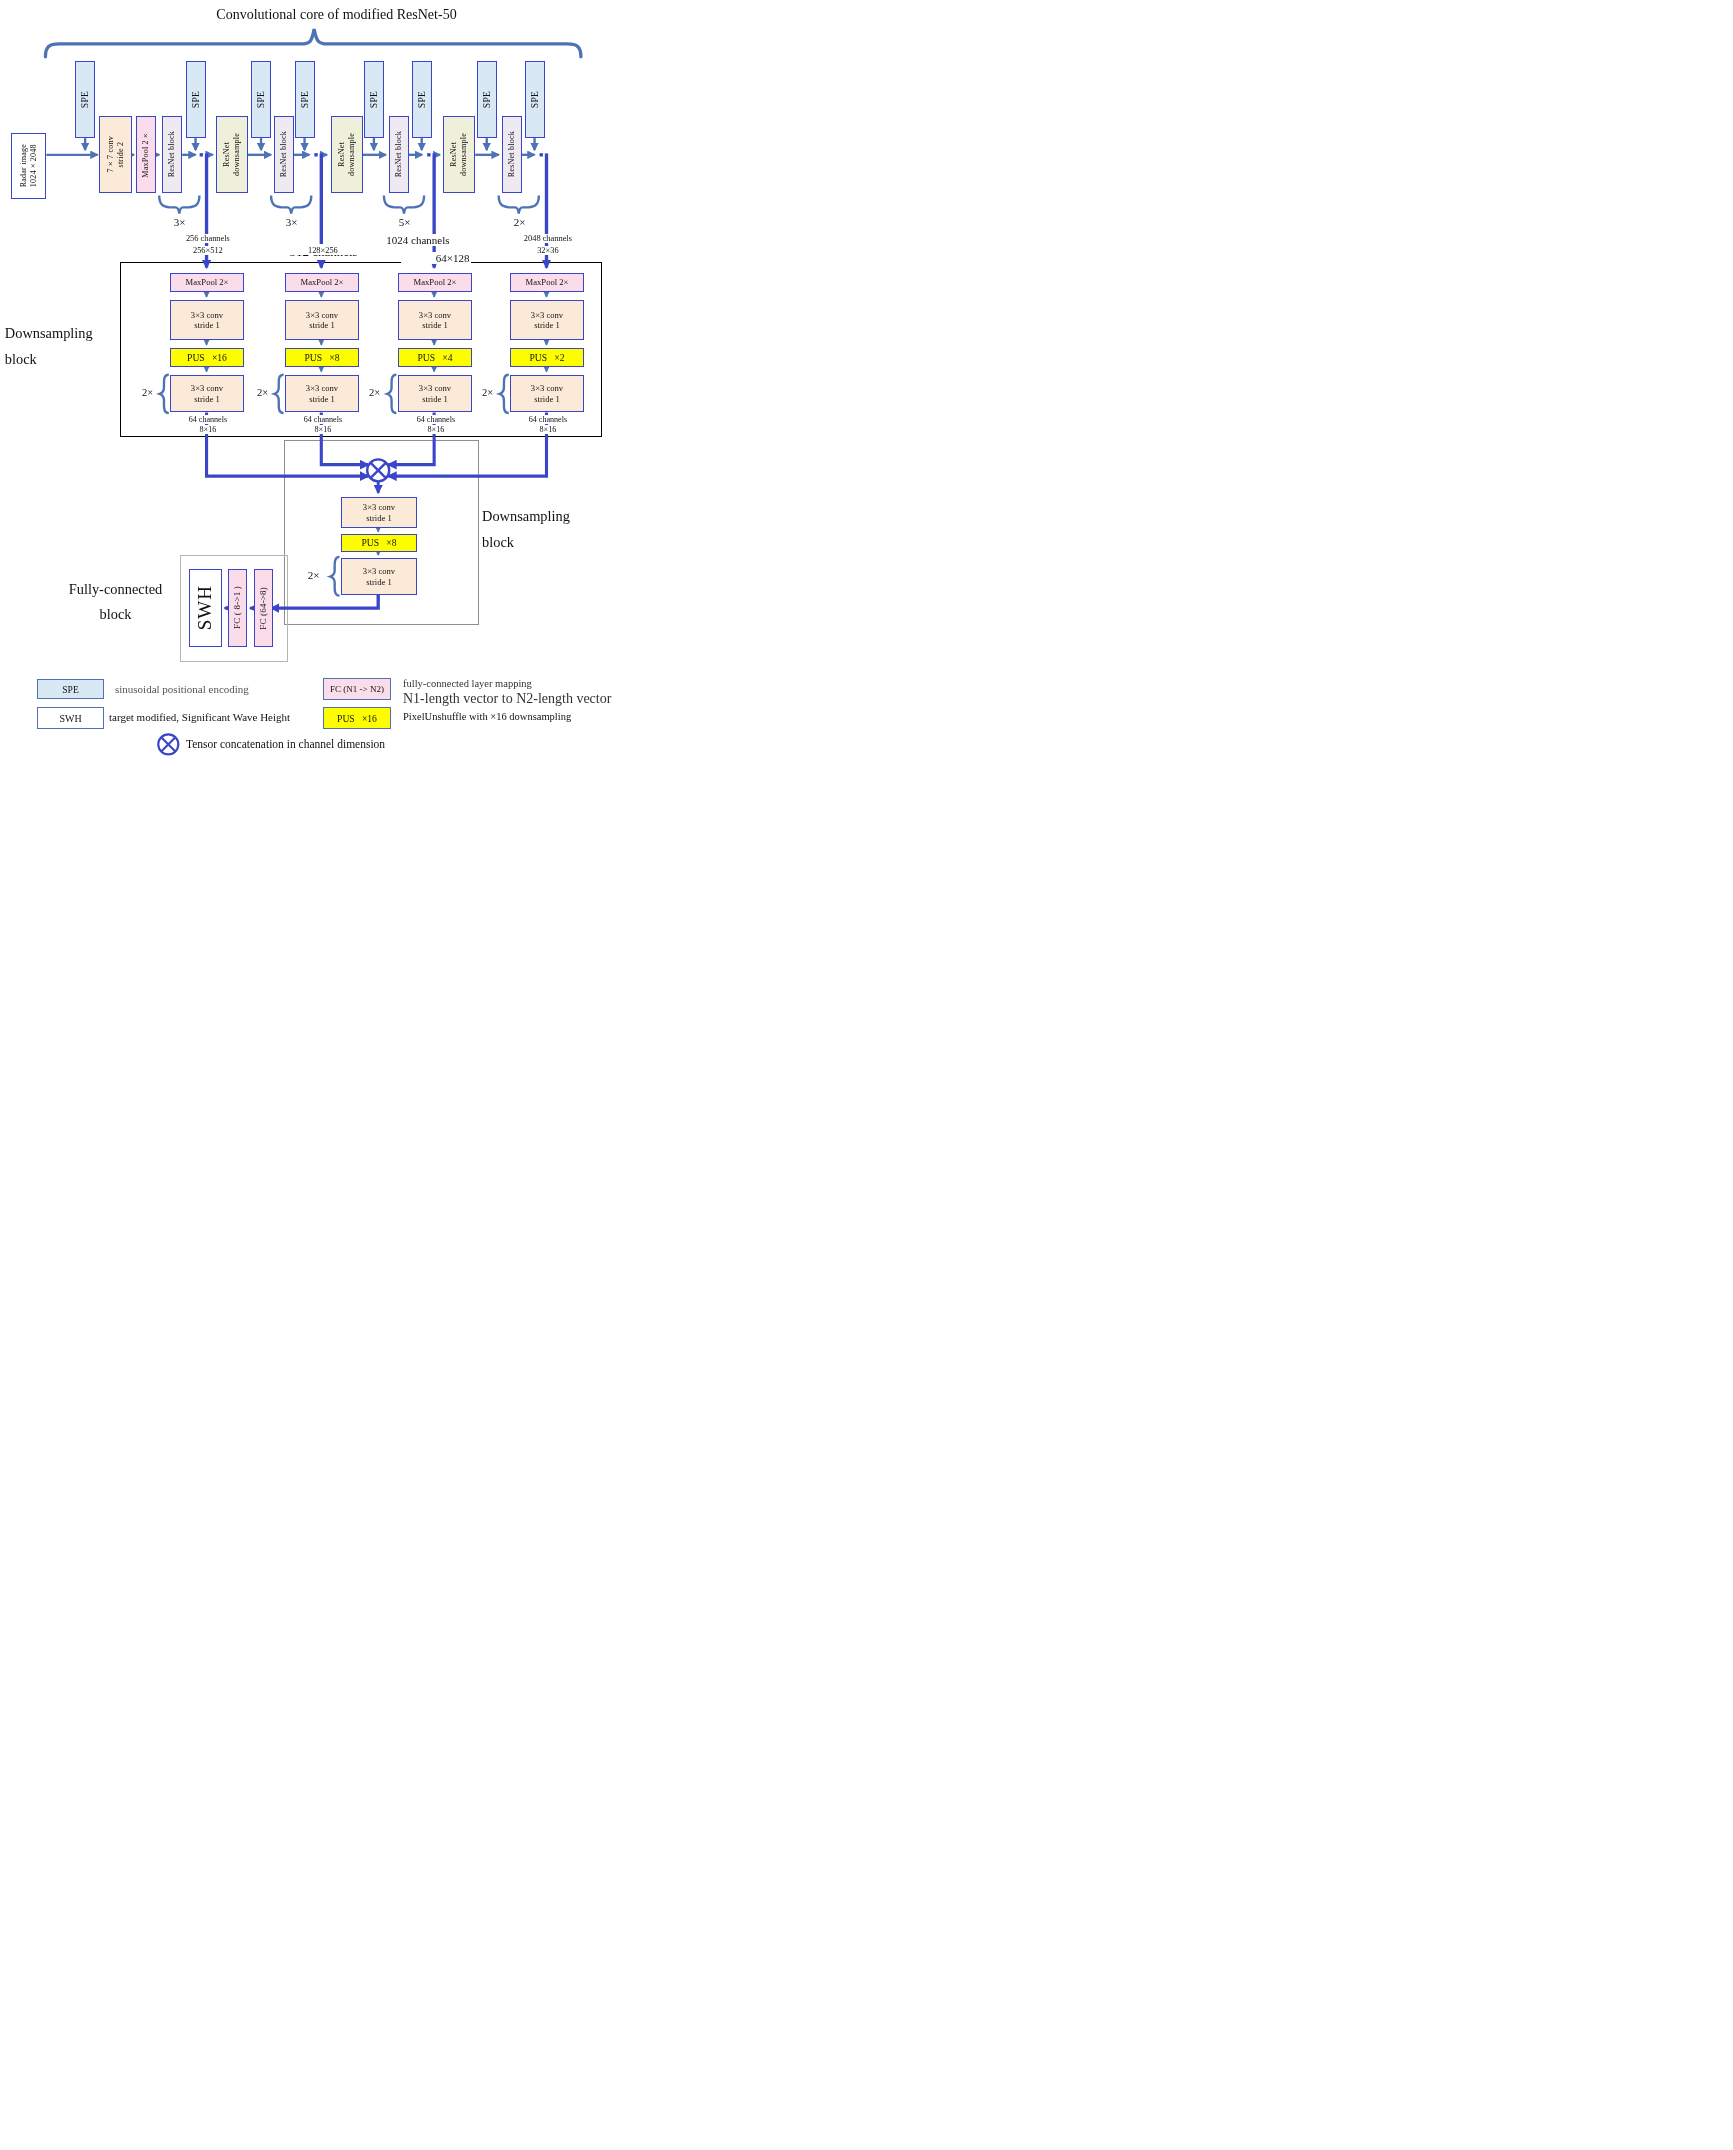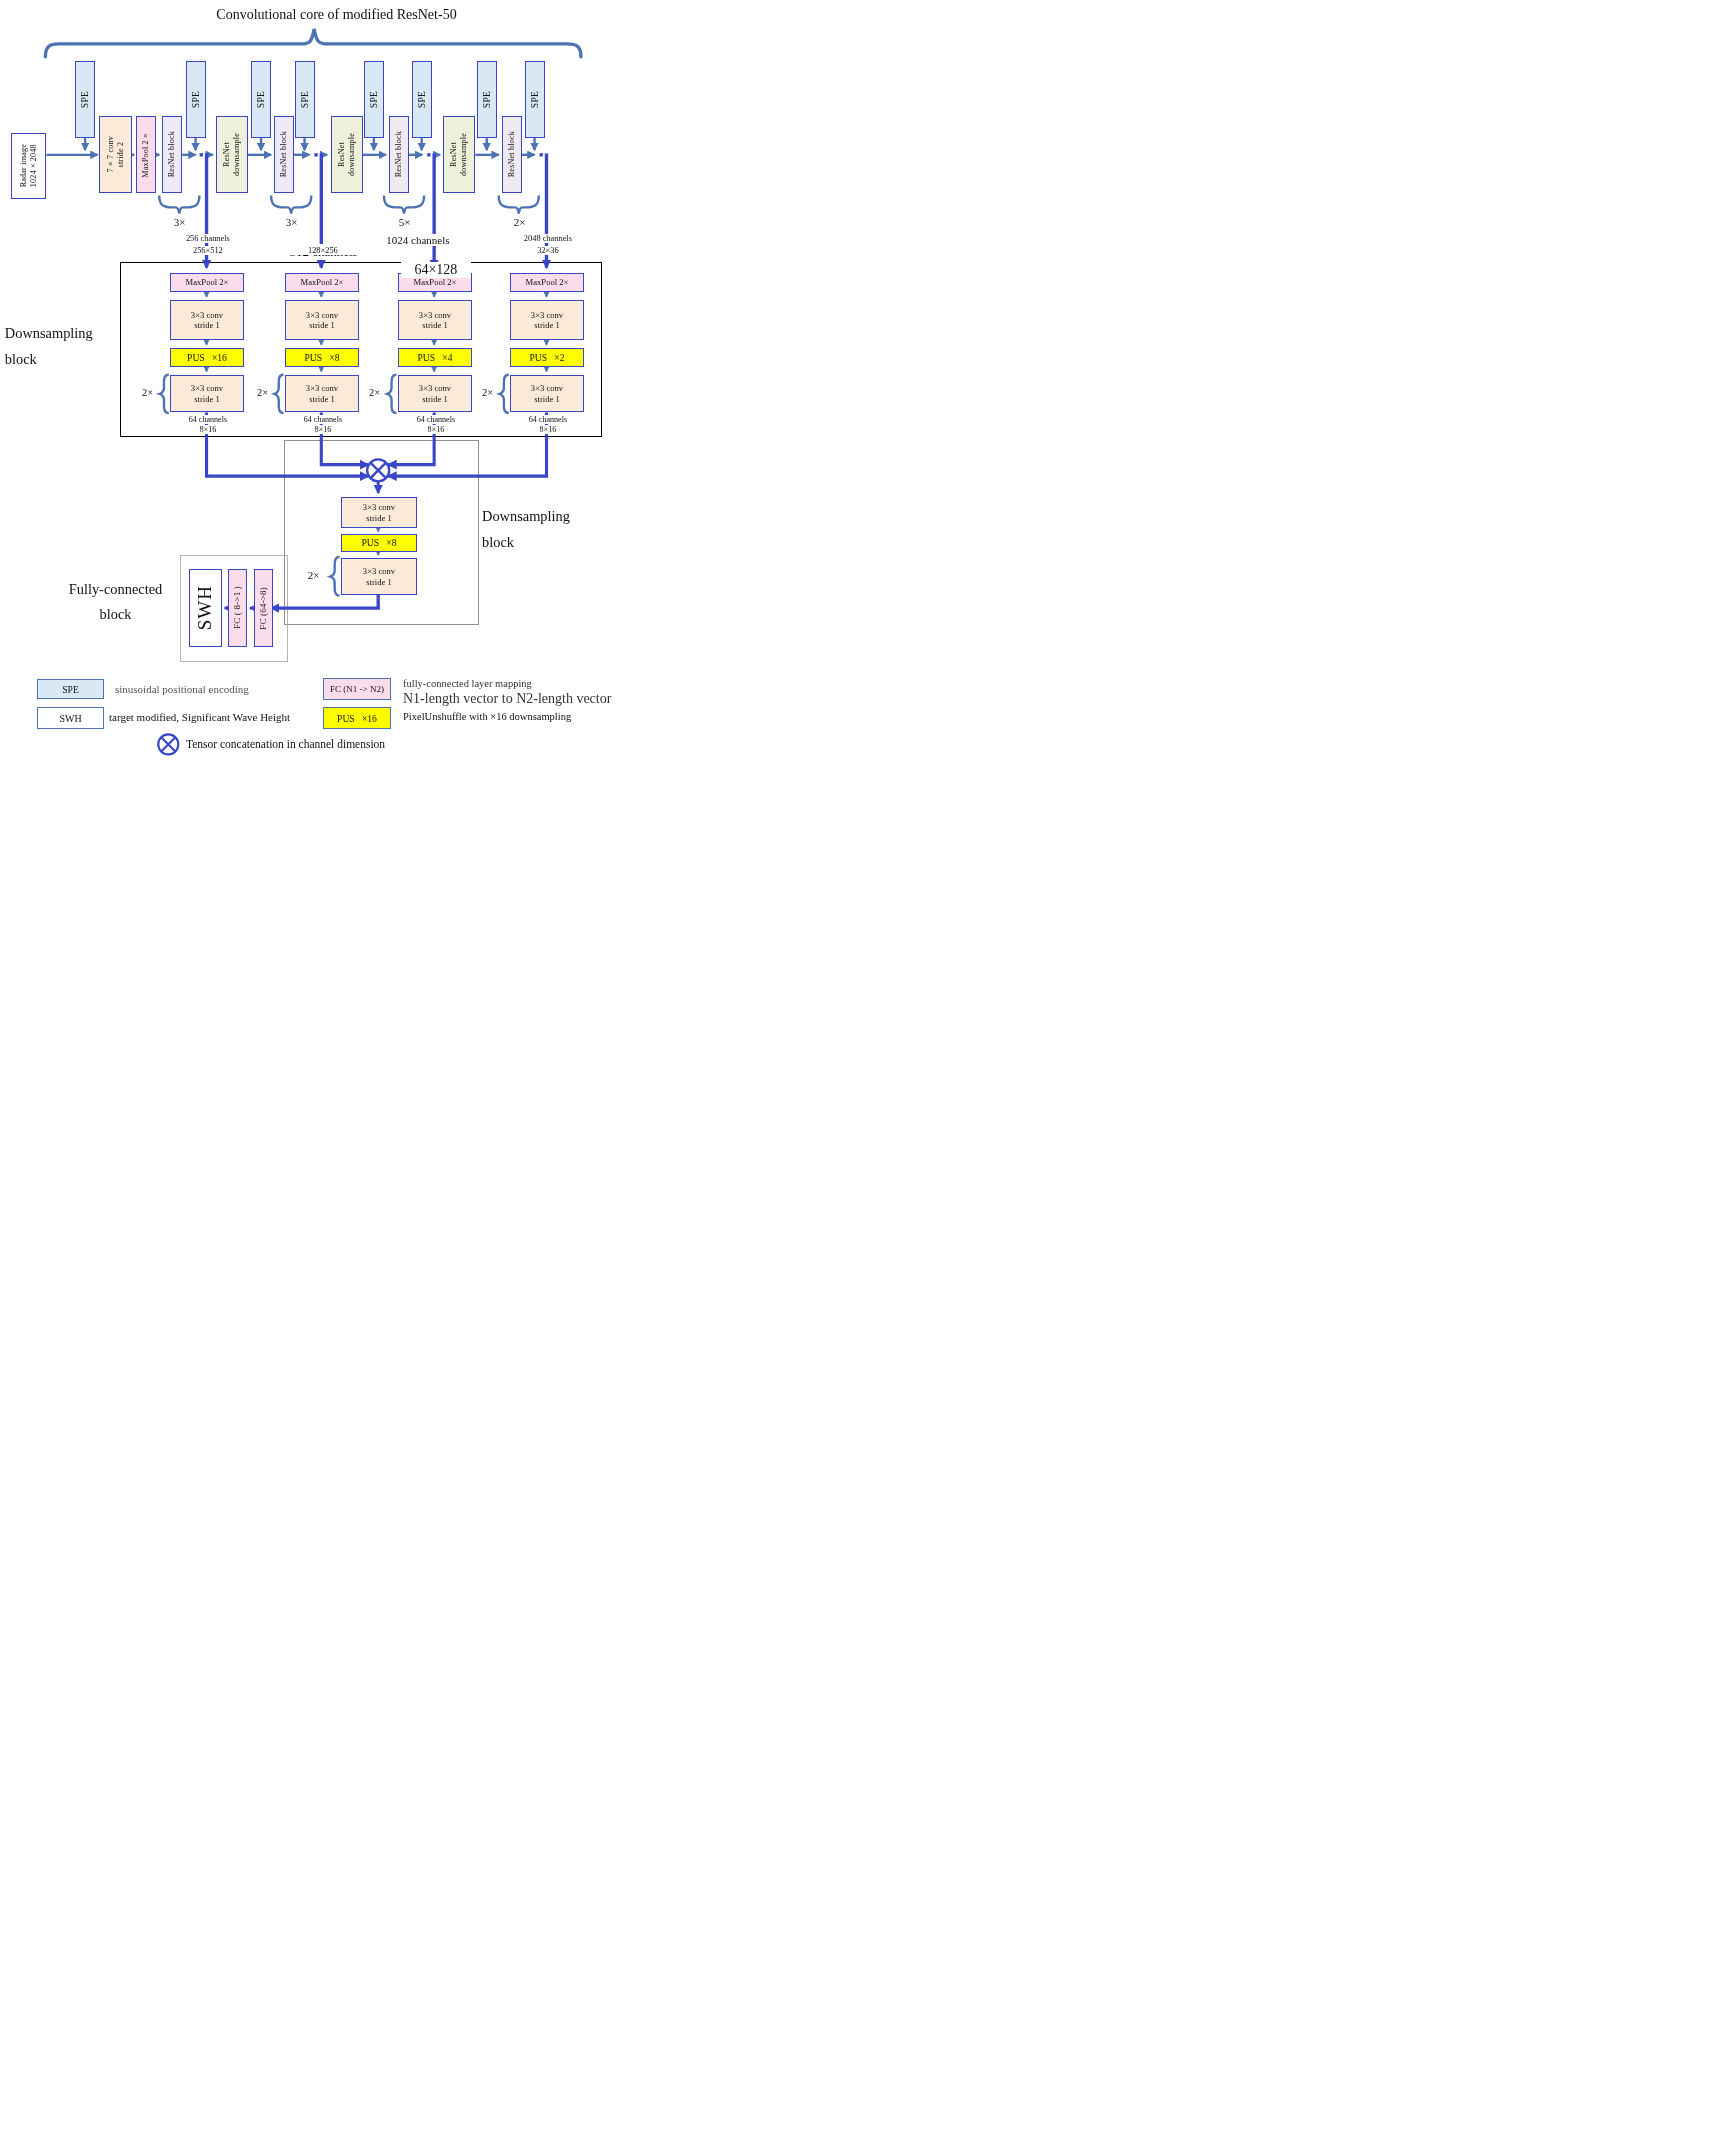--- a/index.html
+++ b/index.html
@@ -224,21 +224,21 @@
   <div class="lbl ctr" style="left:165px;top:216px;width:29px;font-size:11px;">3×</div>
   <div class="lbl ctr" style="left:277px;top:216px;width:29px;font-size:11px;">3×</div>
   <div class="lbl ctr" style="left:390px;top:216px;width:29px;font-size:11px;">5×</div>
   <div class="lbl ctr" style="left:505px;top:216px;width:29px;font-size:11px;">2×</div>
 
   <div class="lbl ctr whitebg" style="left:173px;top:234px;width:67px;font-size:8.4px;">256 channels</div>
   <div class="lbl ctr whitebg" style="left:173px;top:246px;width:67px;font-size:8.4px;">256×512</div>
   <div class="lbl ctr whitebg" style="left:288px;top:244px;width:67px;font-size:13px;">512 channels</div>
   <div class="lbl ctr whitebg" style="left:288px;top:246px;width:67px;font-size:8.4px;">128×256</div>
   <div class="lbl ctr whitebg" style="left:383px;top:234px;width:67px;font-size:11px;">1024 channels</div>
-  <div class="lbl ctr whitebg" style="left:401px;top:262px;width:67px;font-size:14px;">64×128</div>
+  <div class="lbl ctr whitebg" style="left:401px;top:252px;width:67px;font-size:11px;text-align:right;">64×128</div>
   <div class="lbl ctr whitebg" style="left:513px;top:234px;width:67px;font-size:8.4px;">2048 channels</div>
   <div class="lbl ctr whitebg" style="left:513px;top:246px;width:67px;font-size:8.4px;">32×36</div>
 
   <div class="lbl sect" style="left:4.8px;top:326px;">Downsampling</div>
   <div class="lbl sect" style="left:4.8px;top:352px;">block</div>
 
   <div class="blk" style="left:170px;top:273px;width:74px;height:19px;background:var(--pink);font-size:8.6px;">
       <span>MaxPool 2×</span>
     </div>
   <div class="blk" style="left:170px;top:300px;width:74px;height:40px;background:var(--peach);font-size:8.6px;">

